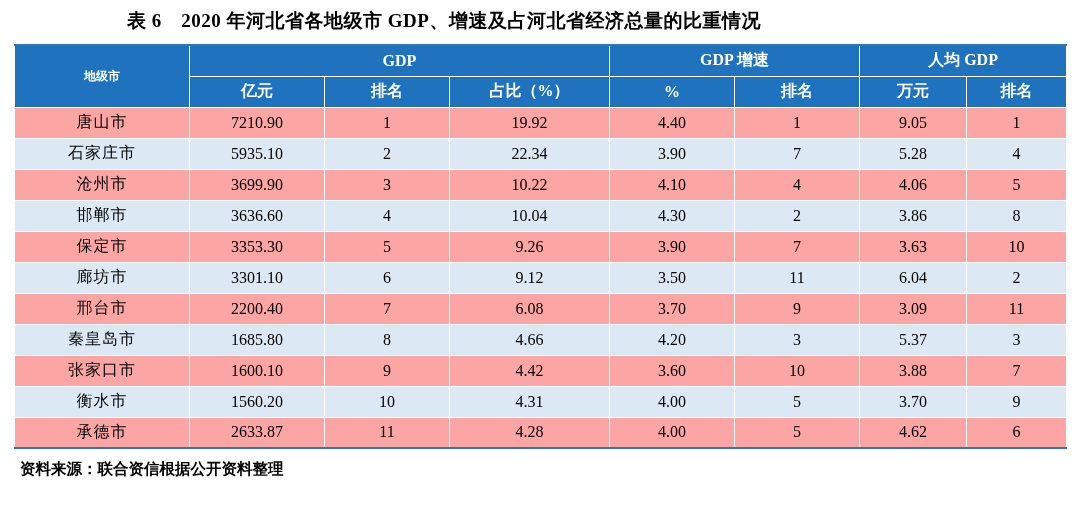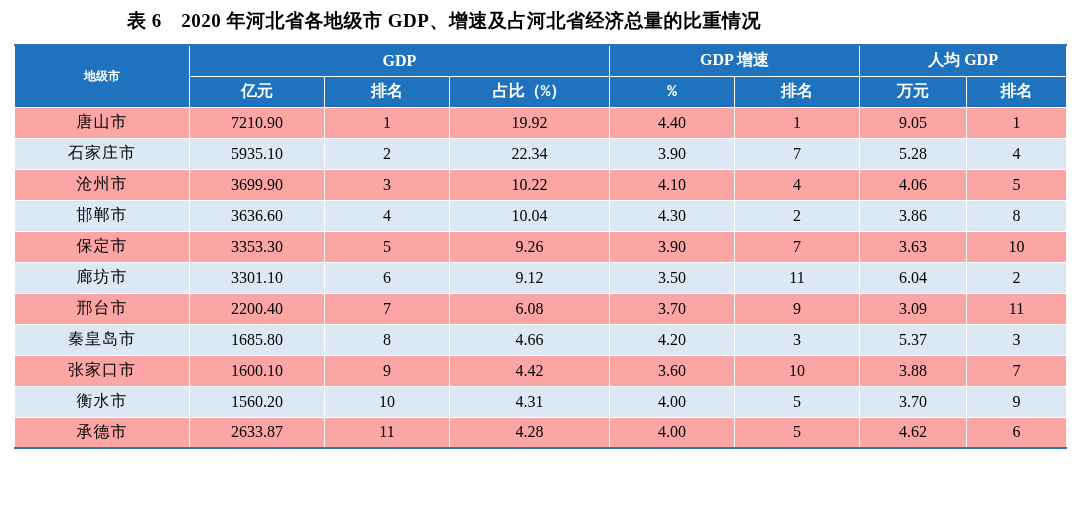--- a/index.html
+++ b/index.html
@@ -48,21 +48,21 @@
     background: #1f72bd;
     color: #ffffff;
     font-weight: bold;
     font-size: 16.5px;
   }
   .hdr-top th.city-head {
     font-size: 12px;
     vertical-align: middle;
   }
   .hdr-top th { height: 32px; }
-  .hdr-sub th { height: 32px; font-family: Liberation Mono, monospace; }
+  .hdr-sub th { height: 32px; }
   tbody tr td {
     border-left: 1px solid #ffffff;
     border-right: 1px solid #ffffff;
     border-top: none;
     border-bottom: none;
   }
   tbody tr.odd td {
     background: #fca5a5;
   }
   tbody tr.even td {
@@ -234,14 +234,15 @@
         <td class="num">11</td>
         <td class="num">4.28</td>
         <td class="num">4.00</td>
         <td class="num">5</td>
         <td class="num">4.62</td>
         <td class="num">6</td>
       </tr>
     </tbody>
   </table>
 
+  <div class="source">资料来源：联合资信根据公开资料整理</div>
 
 </div>
 
 </body></html>

